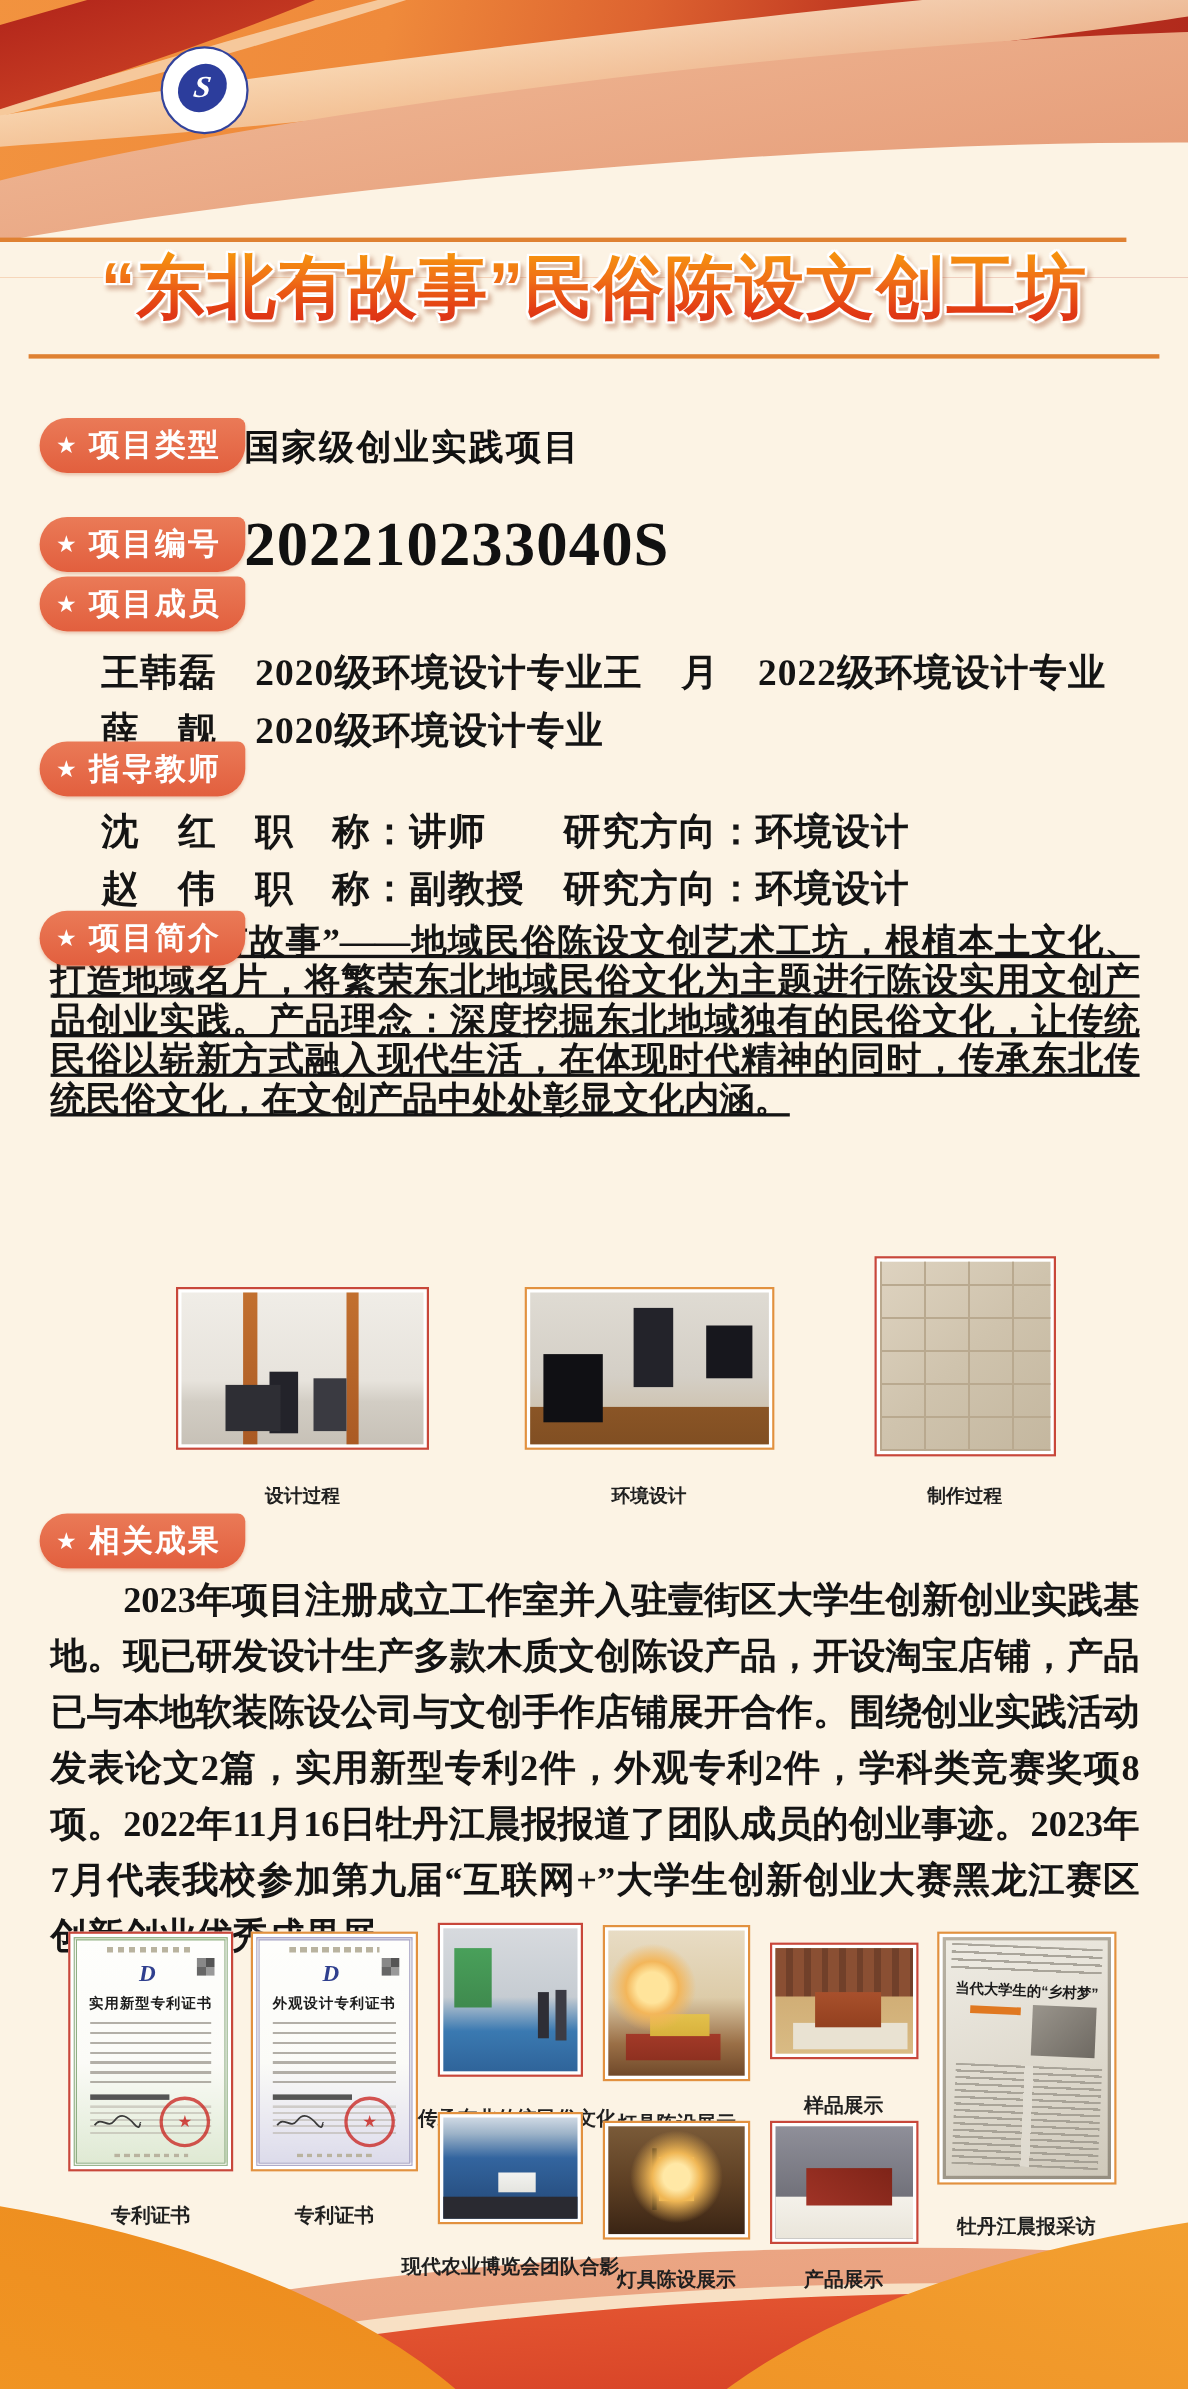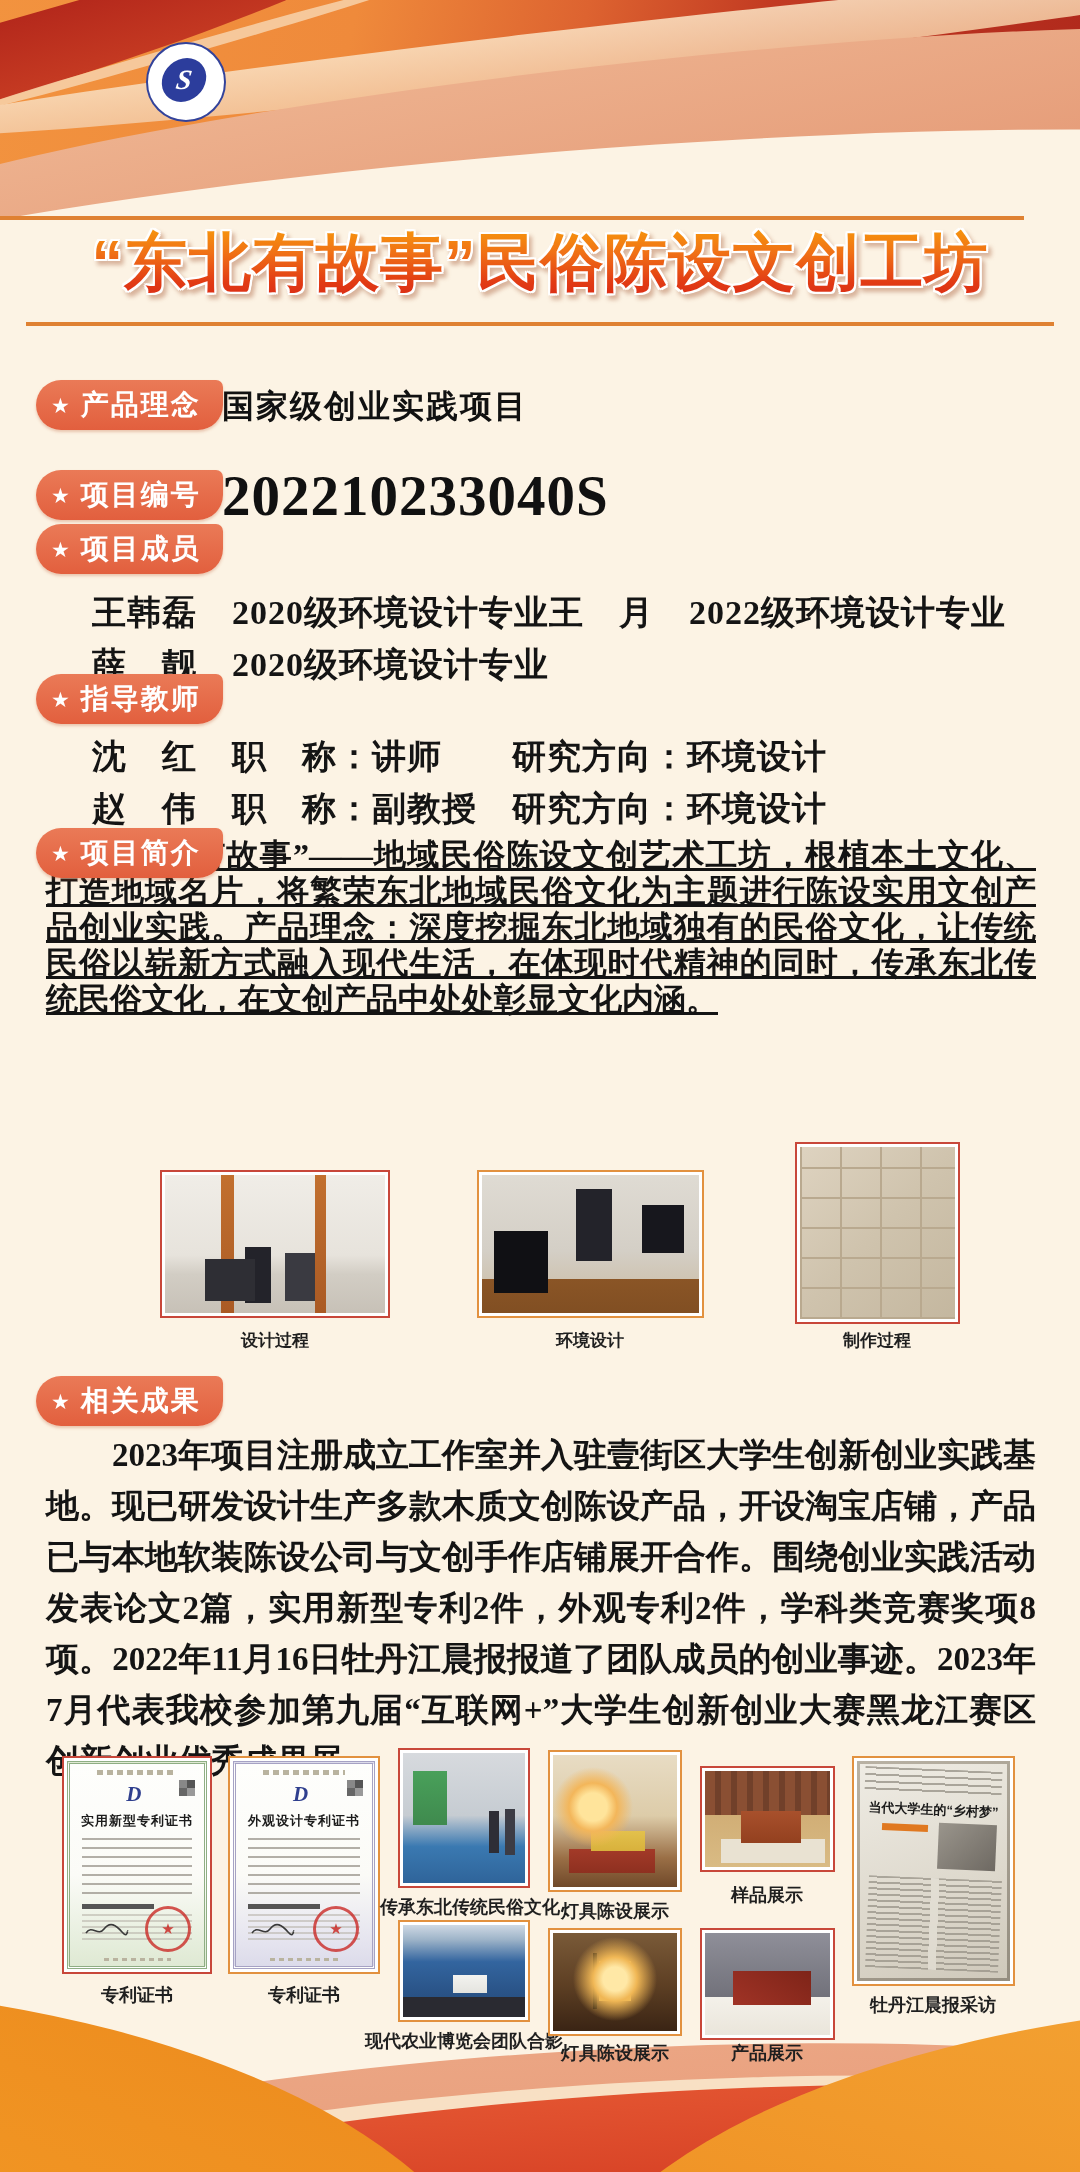--- a/index.html
+++ b/index.html
@@ -45,21 +45,21 @@
   .two-col .c1{flex:0 0 452px;}
   .para{position:absolute;left:46px;width:990px;font-weight:700;color:#141414;text-align:justify;text-indent:2em;z-index:3;
         font-family:"Liberation Serif","DejaVu Serif",serif;}
   .para-intro{top:837px;font-size:32px;line-height:36px;text-decoration:underline;}
   .para-results{top:1430px;font-size:33px;line-height:51px;}
   
   .frame{position:absolute;background:#fff;box-sizing:border-box;z-index:3;}
   .frame.red{border:2px solid #c8473a;}
   .frame.org{border:2px solid #e2913f;}
   .ph{position:absolute;inset:3px;}
-  .cap{position:absolute;font:700 18px/1.25 "Liberation Sans","DejaVu Sans",sans-serif;color:#1f1f1f;text-align:center;z-index:3;white-space:nowrap;}
+  .cap{position:absolute;font:700 18px/1.25 "Liberation Sans","DejaVu Sans",sans-serif;color:#1f1f1f;text-align:center;z-index:3;white-space:nowrap;margin-top:19px;}
   .cap.sm{font-size:17px;}
   
   .sc-design{background:
      linear-gradient(#2e2e34,#2e2e34) 40px 84px/50px 42px no-repeat,
      linear-gradient(#3a3a41,#3a3a41) 120px 78px/30px 48px no-repeat,
      linear-gradient(#23232a,#23232a) 80px 72px/26px 56px no-repeat,
      linear-gradient(#c2702f,#aa5a24) 56px 0/13px 100% no-repeat,
      linear-gradient(#c2702f,#aa5a24) 150px 0/11px 100% no-repeat,
      linear-gradient(180deg,#f0ede7 0%,#e7e3dc 58%,#d2cdc4 72%,#c7c1b7 100%);}
   .sc-making{background:
@@ -151,21 +151,21 @@
       </div>
     </div>
   </div>
 
   <div class="div-line div-top"></div>
   <div class="main-title">“东北有故事”民俗陈设文创工坊</div>
   <div class="div-line div-bottom"></div>
 
   <div class="badge" style="top:380px">
     <span class="b-star">★</span>
-    <span>产品理念</span>
+    <span>项目类型</span>
   </div>
   <div class="val val-type">国家级创业实践项目</div>
 
   <div class="badge" style="top:470px">
     <span class="b-star">★</span>
     <span>项目编号</span>
   </div>
   <div class="val val-no">202210233040S</div>
 
   <div class="badge" style="top:524px">

